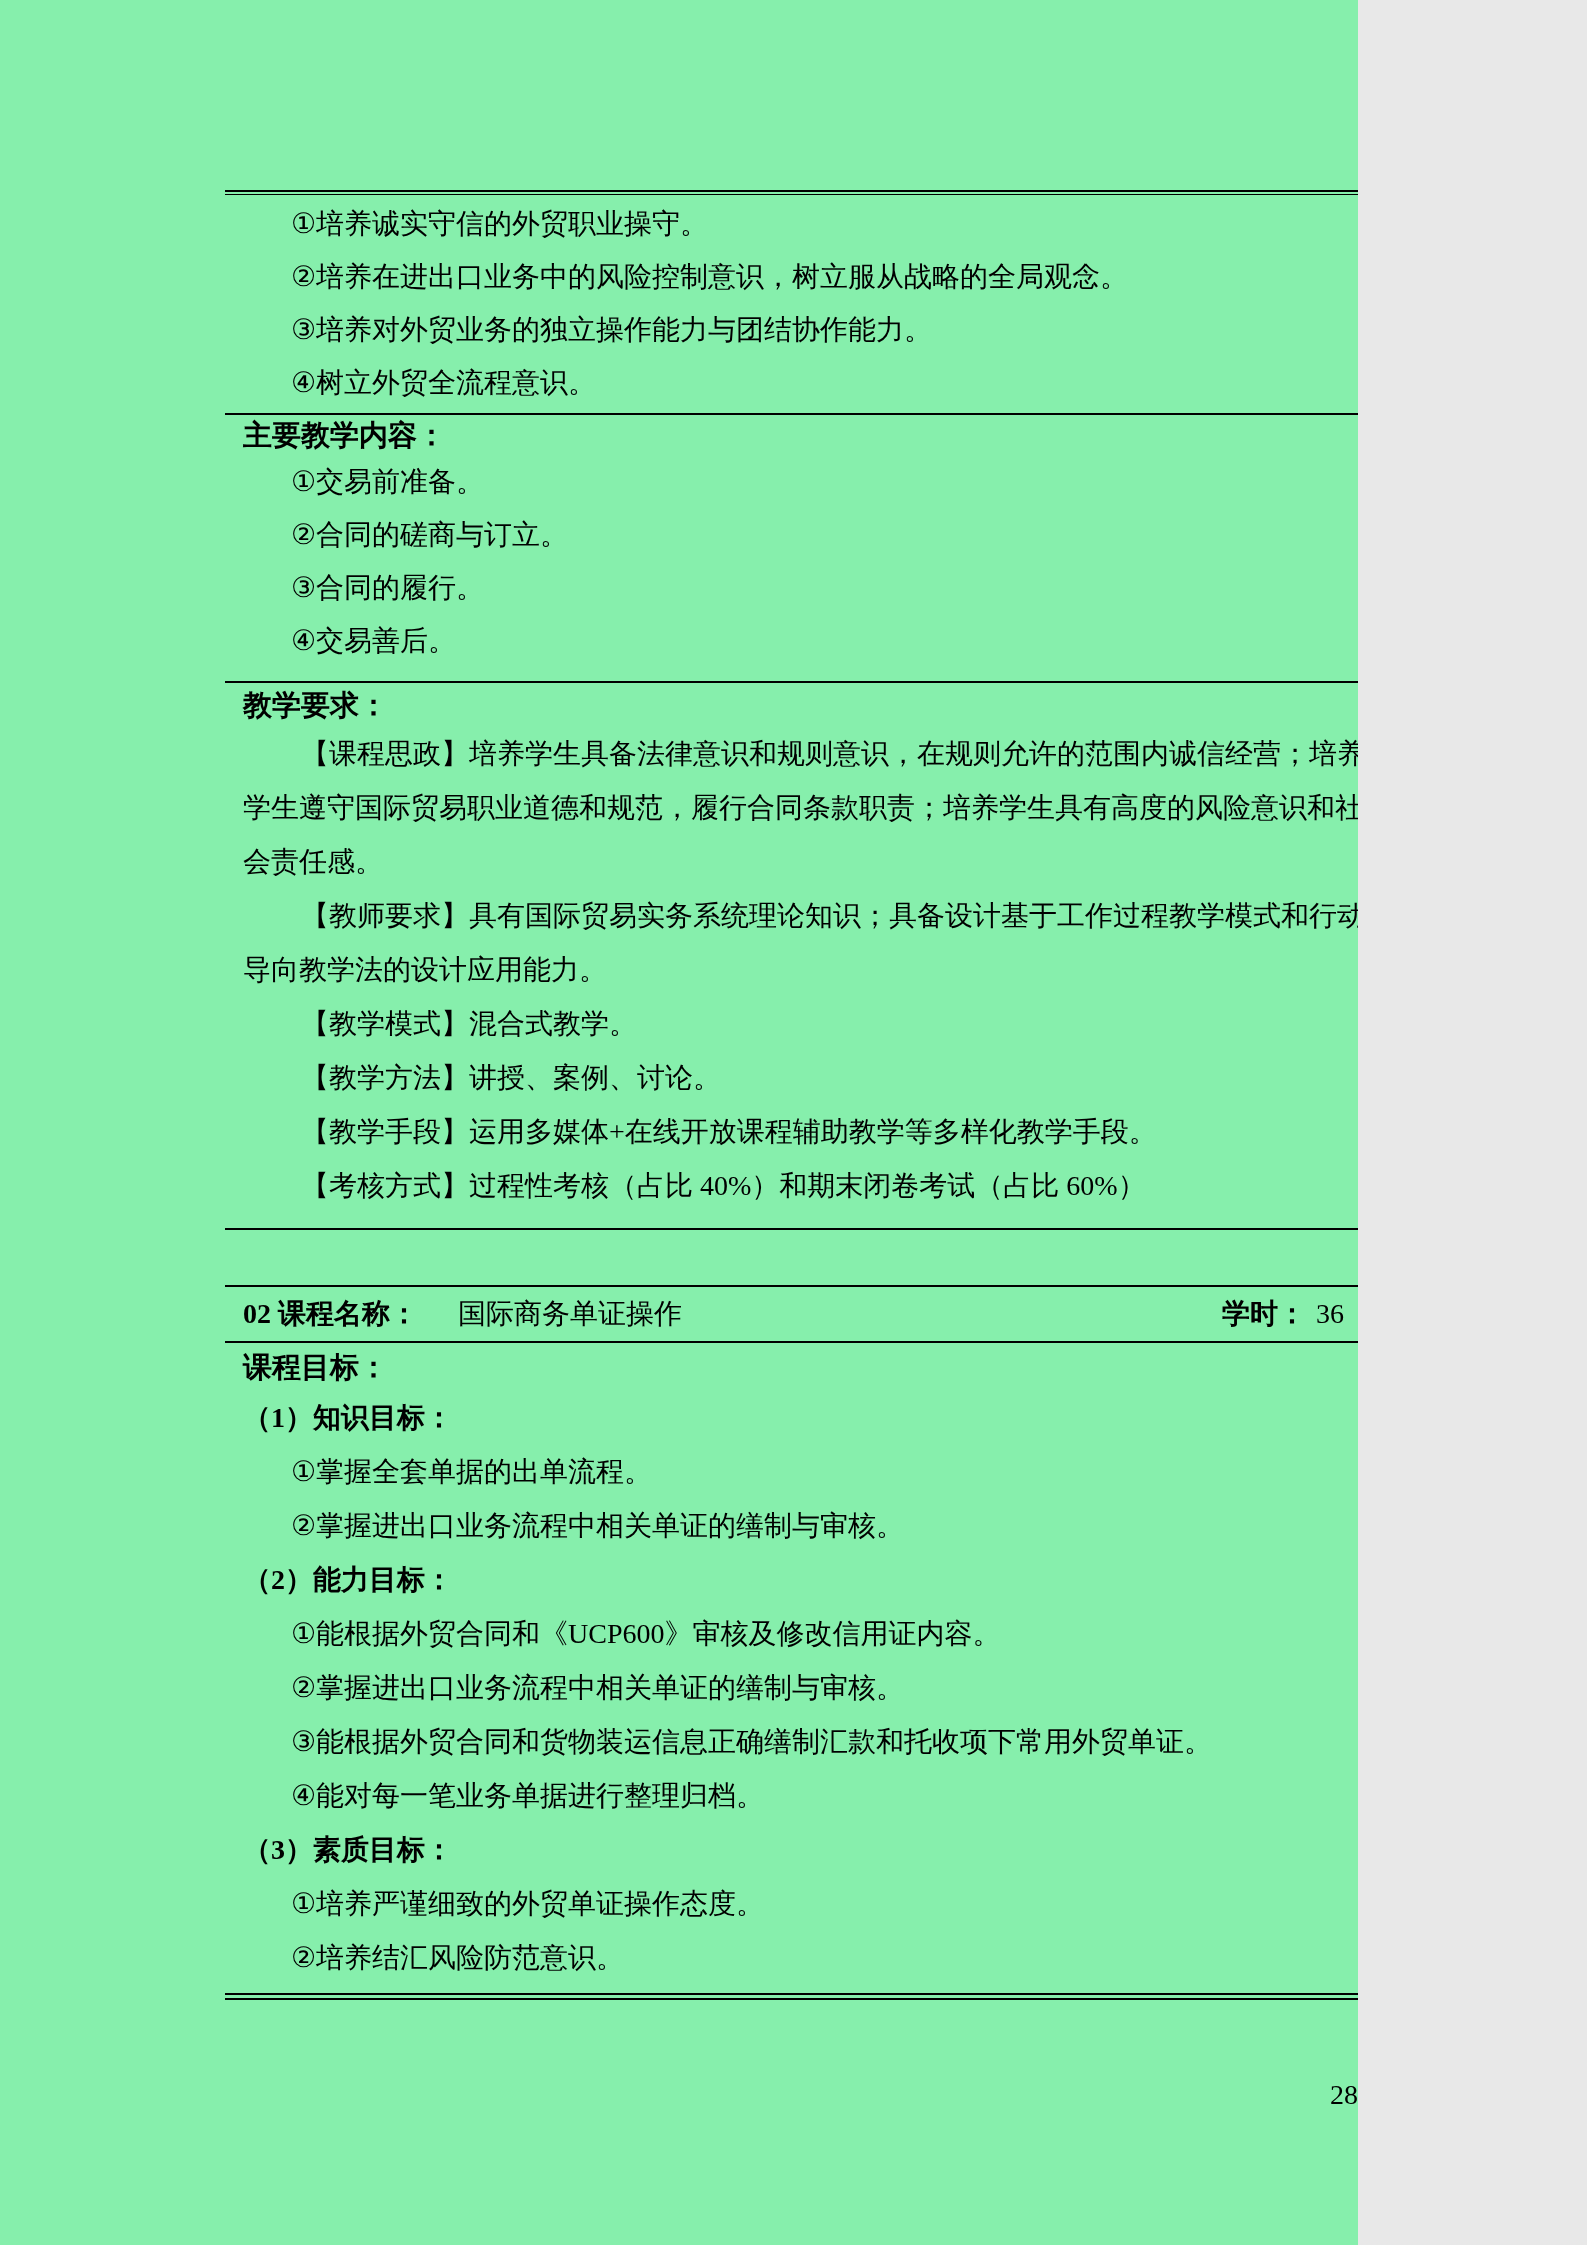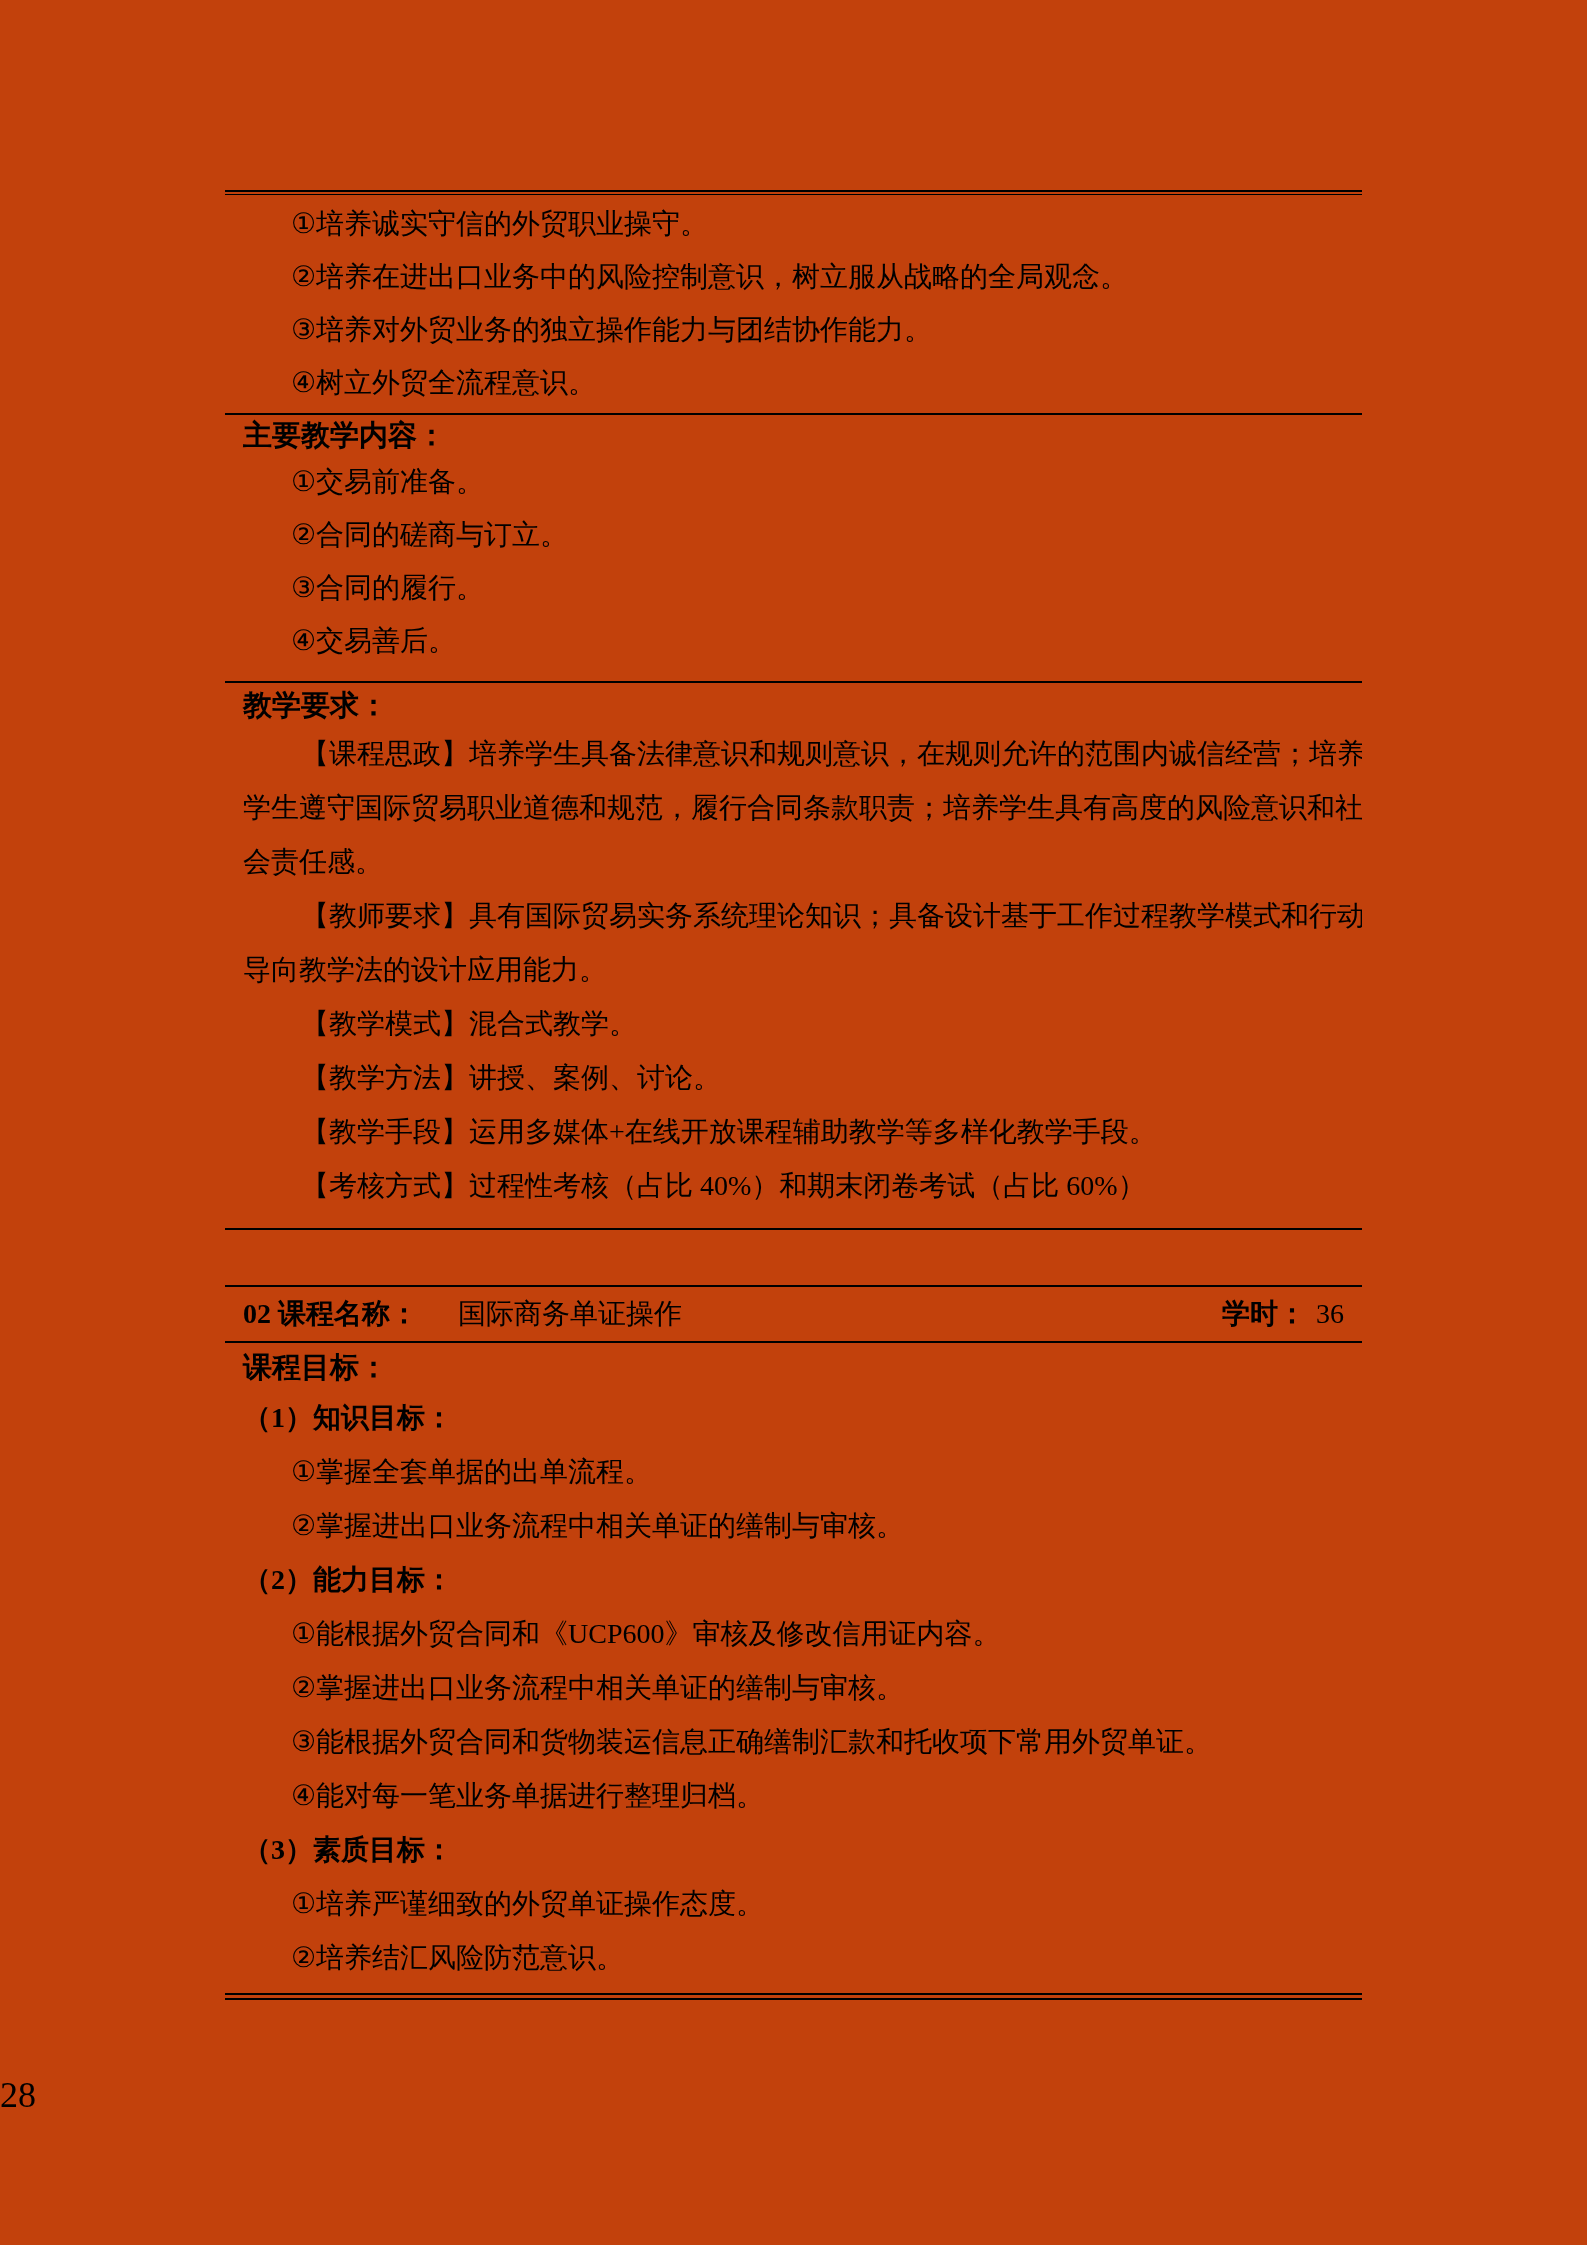--- a/index.html
+++ b/index.html
@@ -1,19 +1,19 @@
 <!DOCTYPE html>
 <html><head>
 <meta charset="utf-8">
 <style>
   html,body{margin:0;padding:0;background:#e8e8e8;}
   .page{
     position:relative;
-    width:1587px;height:2245px;
-    background:#c2410c;
+    width:1358px;height:2245px;
+    background:#86efac;
     color:#000;
     font-family:"Liberation Serif","DejaVu Serif","DejaVu Sans",serif;
     overflow:hidden;
   }
   .doc{
     position:absolute;
     left:225px;top:0;
     width:1137px;
   }
   
@@ -66,22 +66,22 @@
   .course-row .course-name{margin-left:40px;font-weight:normal;}
   .course-row .hours-val{margin-left:10px;font-weight:normal;}
 
   .secD .sec-title{line-height:48px;}
   .secD{padding-bottom:8px;}
 
   .page-num{
     position:absolute;
     top:2075px;left:0;
     width:100%;
-    text-align:left;
-    font-size:36px;
+    text-align:right;
+    font-size:28px;
     line-height:40px;
   }
 </style>
 </head>
 <body>
 
 <div class="page">
   <div class="doc">
 
     <div class="double-rule-top mt-top">

